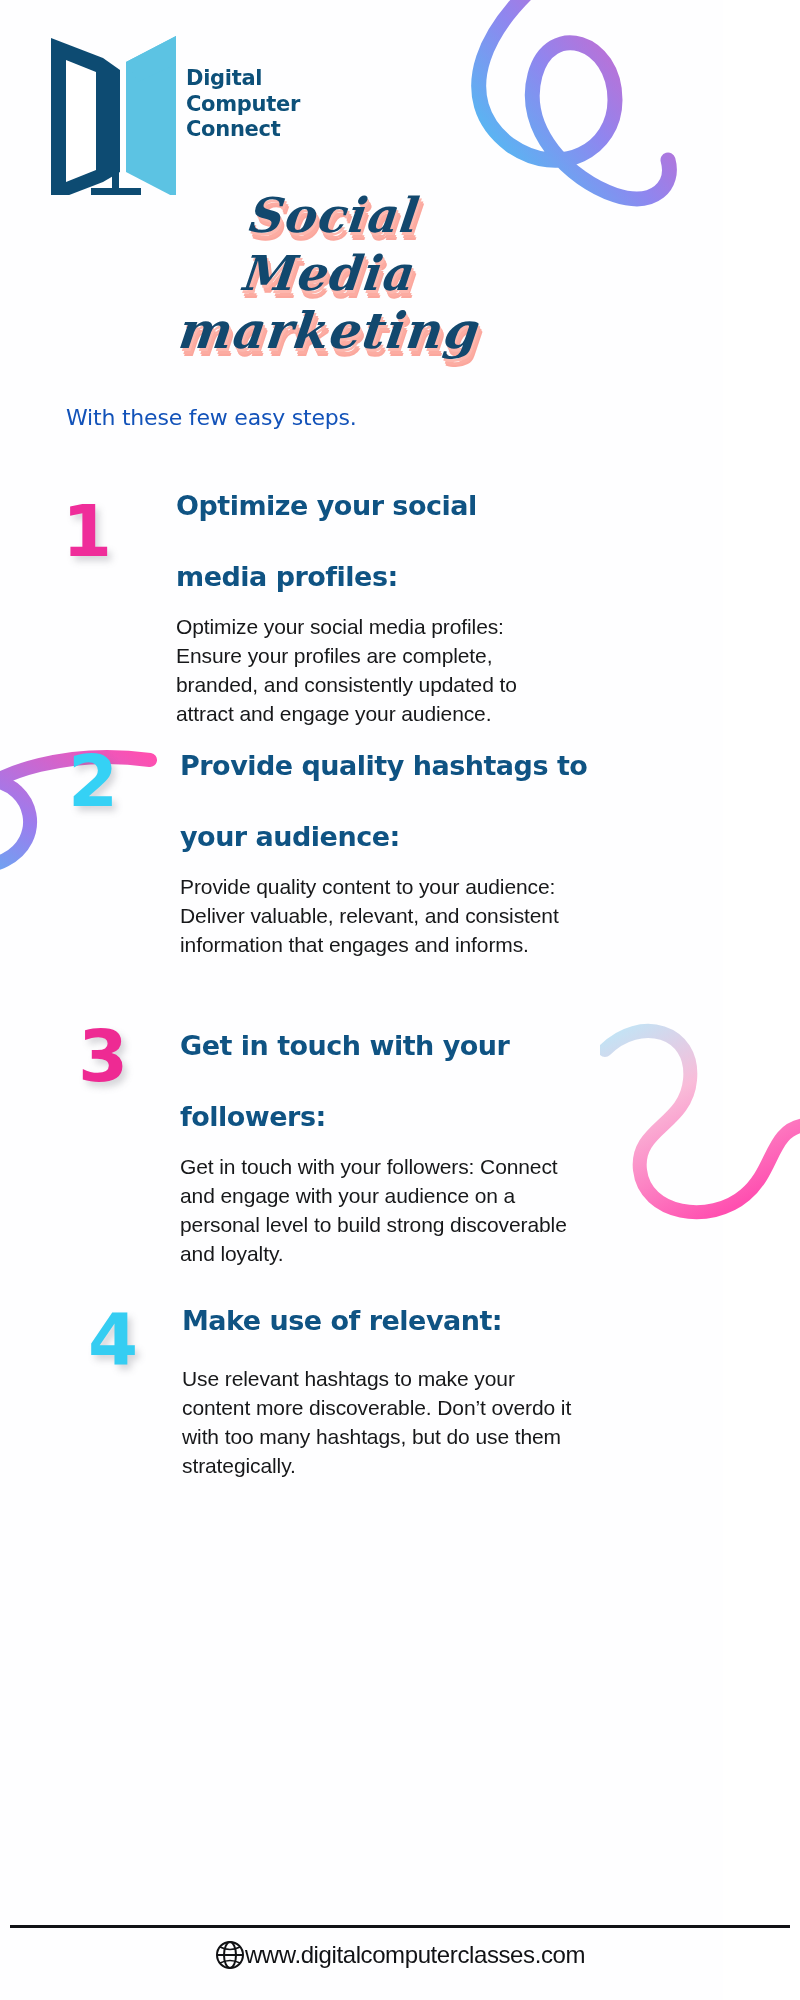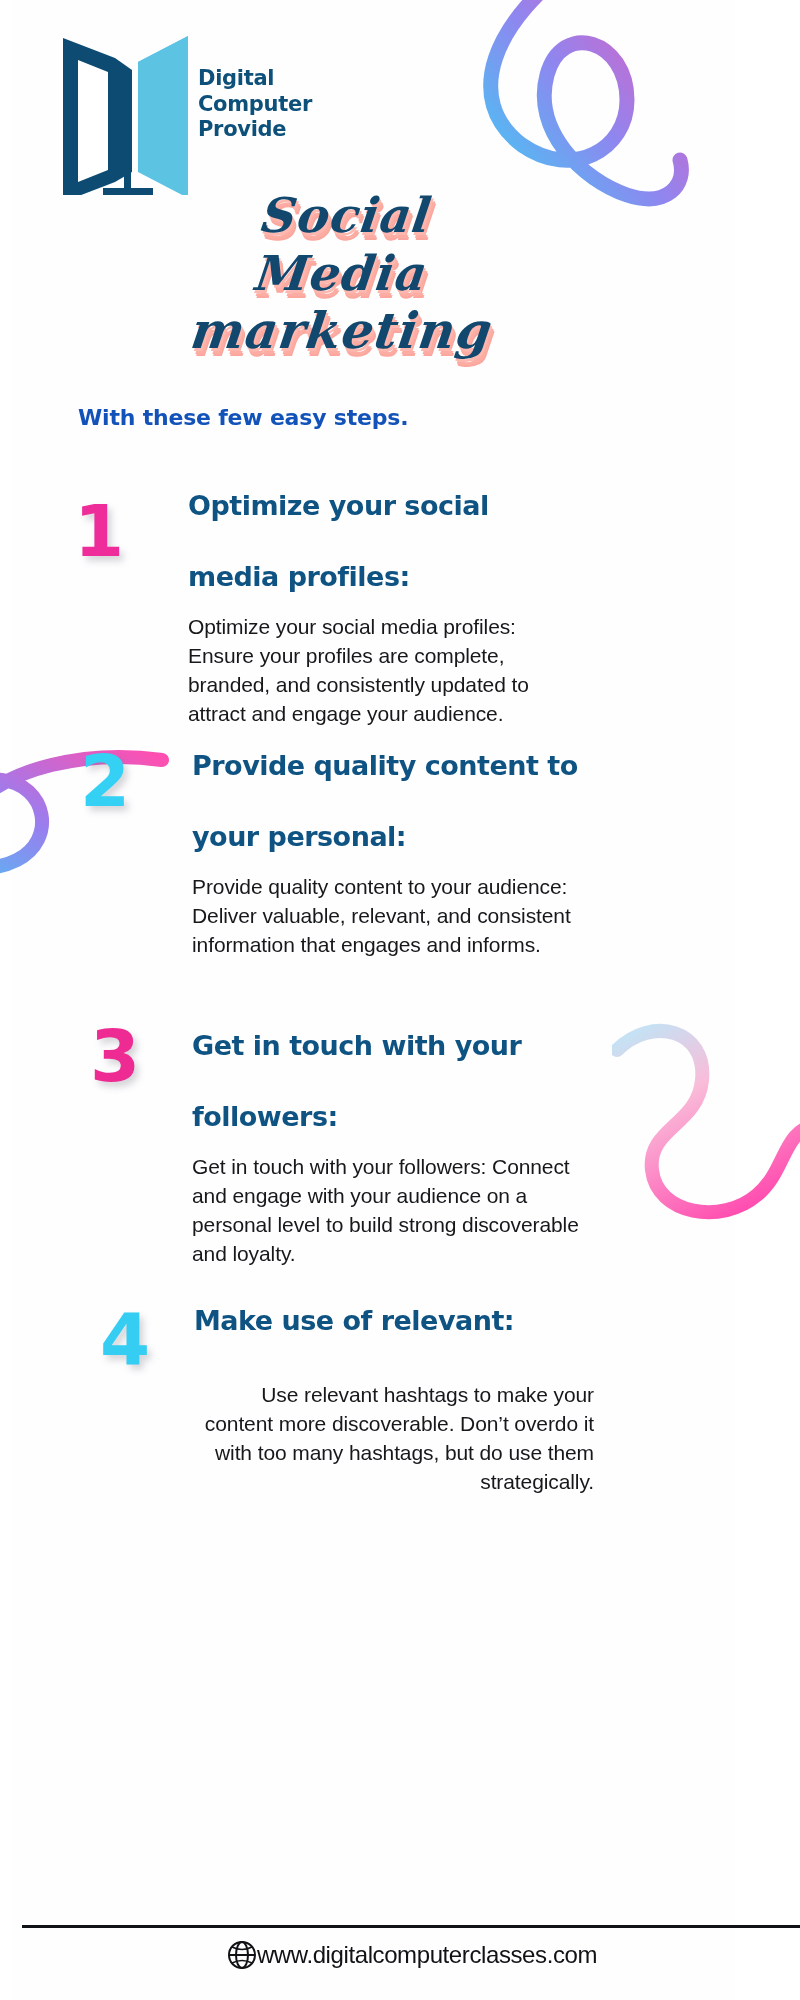--- a/index.html
+++ b/index.html
@@ -11,21 +11,21 @@
     width: 800px;
     height: 2000px;
     position: relative;
     overflow: hidden;
     font-family: "Liberation Sans", sans-serif;
     -webkit-font-smoothing: antialiased;
   }
 
   .page {
     position: absolute;
-    left: 12px; top: 0;
+    left: 0; top: 0;
     width: 723px;
     height: 2000px;
     background: #fefeff;
   }
 
   
   .deco { position: absolute; pointer-events: none; }
   #deco-top-right { left: 440px; top: -20px; width: 260px; height: 290px; }
   #deco-mid-left  { left: -80px;  top: 700px; width: 270px; height: 220px; }
   #deco-mid-right { left: 600px;  top: 1020px; width: 230px; height: 240px; }
@@ -76,21 +76,21 @@
   #title-line-1 { padding-left: 10px; }
   #title-line-2 { padding-left: 0px; }
   #title-line-3 { font-size: 50px; padding-left: 0px; }
 
   
   #subtitle {
     position: absolute;
     left: 66px; top: 405px;
     color: #1252b9;
     font-family: "DejaVu Sans", sans-serif;
-    font-weight: bold;
+    font-weight: normal;
     font-size: 22px;
     letter-spacing: -0.2px;
   }
 
   
   .step { position: absolute; left: 0; width: 800px; }
   .step-number {
     position: absolute;
     font-family: "DejaVu Sans", sans-serif;
     font-weight: bold;
@@ -125,21 +125,21 @@
   #step-2 .step-body   { left: 180px; top: 0px; width: 440px; }
   #step-2 .step-text   { display: block; margin-top: 0; }
 
   #step-3 { top: 1010px; }
   #step-3 .step-number { left: 78px; top: 10px; color: #ee2a93; }
   #step-3 .step-body   { left: 180px; top: 0px; width: 400px; }
 
   #step-4 { top: 1285px; }
   #step-4 .step-number { left: 88px; top: 18px; color: #35cdf2; }
   #step-4 .step-body   { left: 182px; top: 0px; width: 400px; }
-  #step-4 .step-text   { display: block; margin-top: 24px; text-align: right; }
+  #step-4 .step-text   { display: block; margin-top: 8px; }
 
   
   #footer-rule {
     position: absolute;
     left: 10px; top: 1925px;
     width: 780px; height: 3px;
     background: #111215;
   }
   #footer {
     position: absolute;
@@ -205,21 +205,21 @@
       <polygon points="55,28 72,40 72,142 55,152" fill="#0d4b72"></polygon>
       <polygon points="18,30 48,42 48,140 18,152" fill="#ffffff"></polygon>
       <polygon points="128,6 78,32 78,142 128,168" fill="#5cc3e3"></polygon>
       <polygon points="78,32 128,6 128,34 90,52" fill="#5cc3e3"></polygon>
       <rect x="64" y="128" width="7" height="34" fill="#0d4b72"></rect>
       <rect x="43" y="158" width="50" height="7" fill="#0d4b72"></rect>
     </svg>
     <div id="logo-text">
       <div>Digital</div>
       <div>Computer</div>
-      <div>Provide</div>
+      <div>Connect</div>
     </div>
   </div>
 
   <div id="title-block">
     <div class="title-line" id="title-line-1">Social</div>
     <div class="title-line" id="title-line-2">Media</div>
     <div class="title-line" id="title-line-3">marketing</div>
   </div>
 
   <div id="subtitle">With these few easy steps.</div>
@@ -228,21 +228,21 @@
     <div class="step-number">1</div>
     <div class="step-body">
       <span class="step-heading">Optimize your social media profiles:</span>
       <div class="step-text">Optimize your social media profiles: Ensure your profiles are complete, branded, and consistently updated to attract and engage your audience.</div>
     </div>
   </div>
 
   <div class="step" id="step-2">
     <div class="step-number">2</div>
     <div class="step-body">
-      <span class="step-heading">Provide quality content to your personal:</span>
+      <span class="step-heading">Provide quality hashtags to your audience:</span>
       <div class="step-text">Provide quality content to your audience: Deliver valuable, relevant, and consistent information that engages and informs.</div>
     </div>
   </div>
 
   <div class="step" id="step-3">
     <div class="step-number">3</div>
     <div class="step-body">
       <span class="step-heading">Get in touch with your followers:</span>
       <div class="step-text">Get in touch with your followers: Connect and engage with your audience on a personal level to build strong discoverable and loyalty.</div>
     </div>

